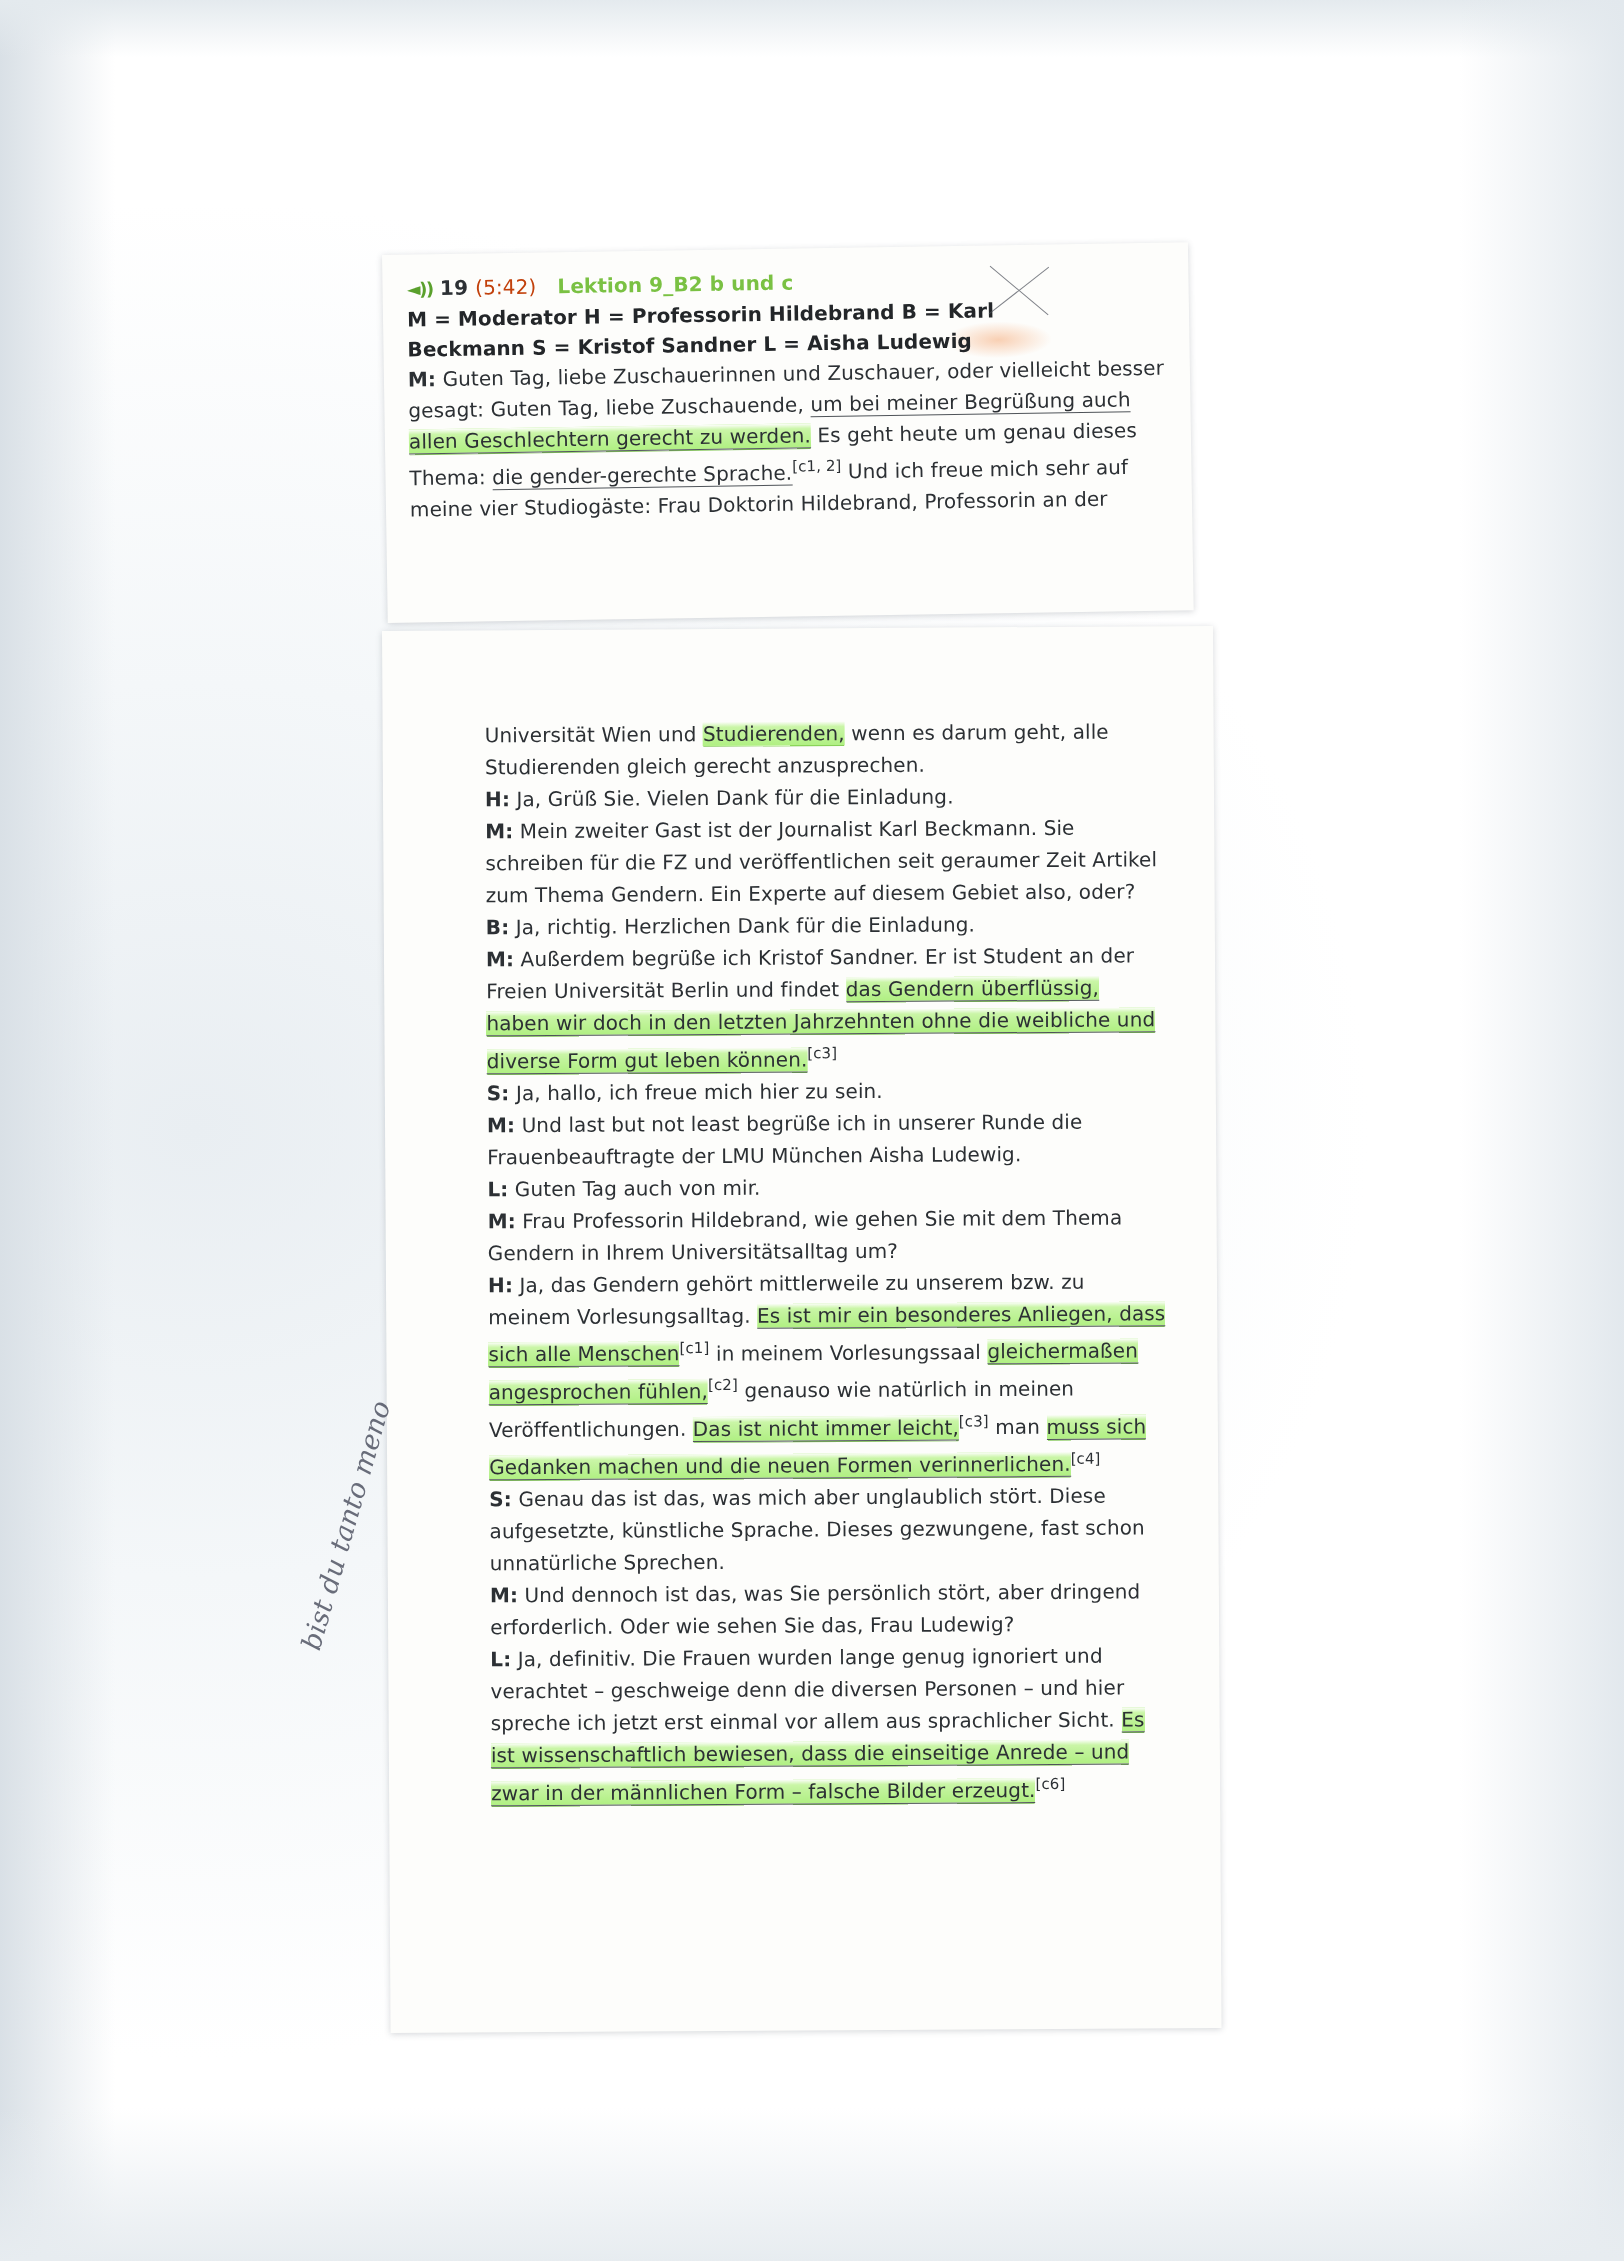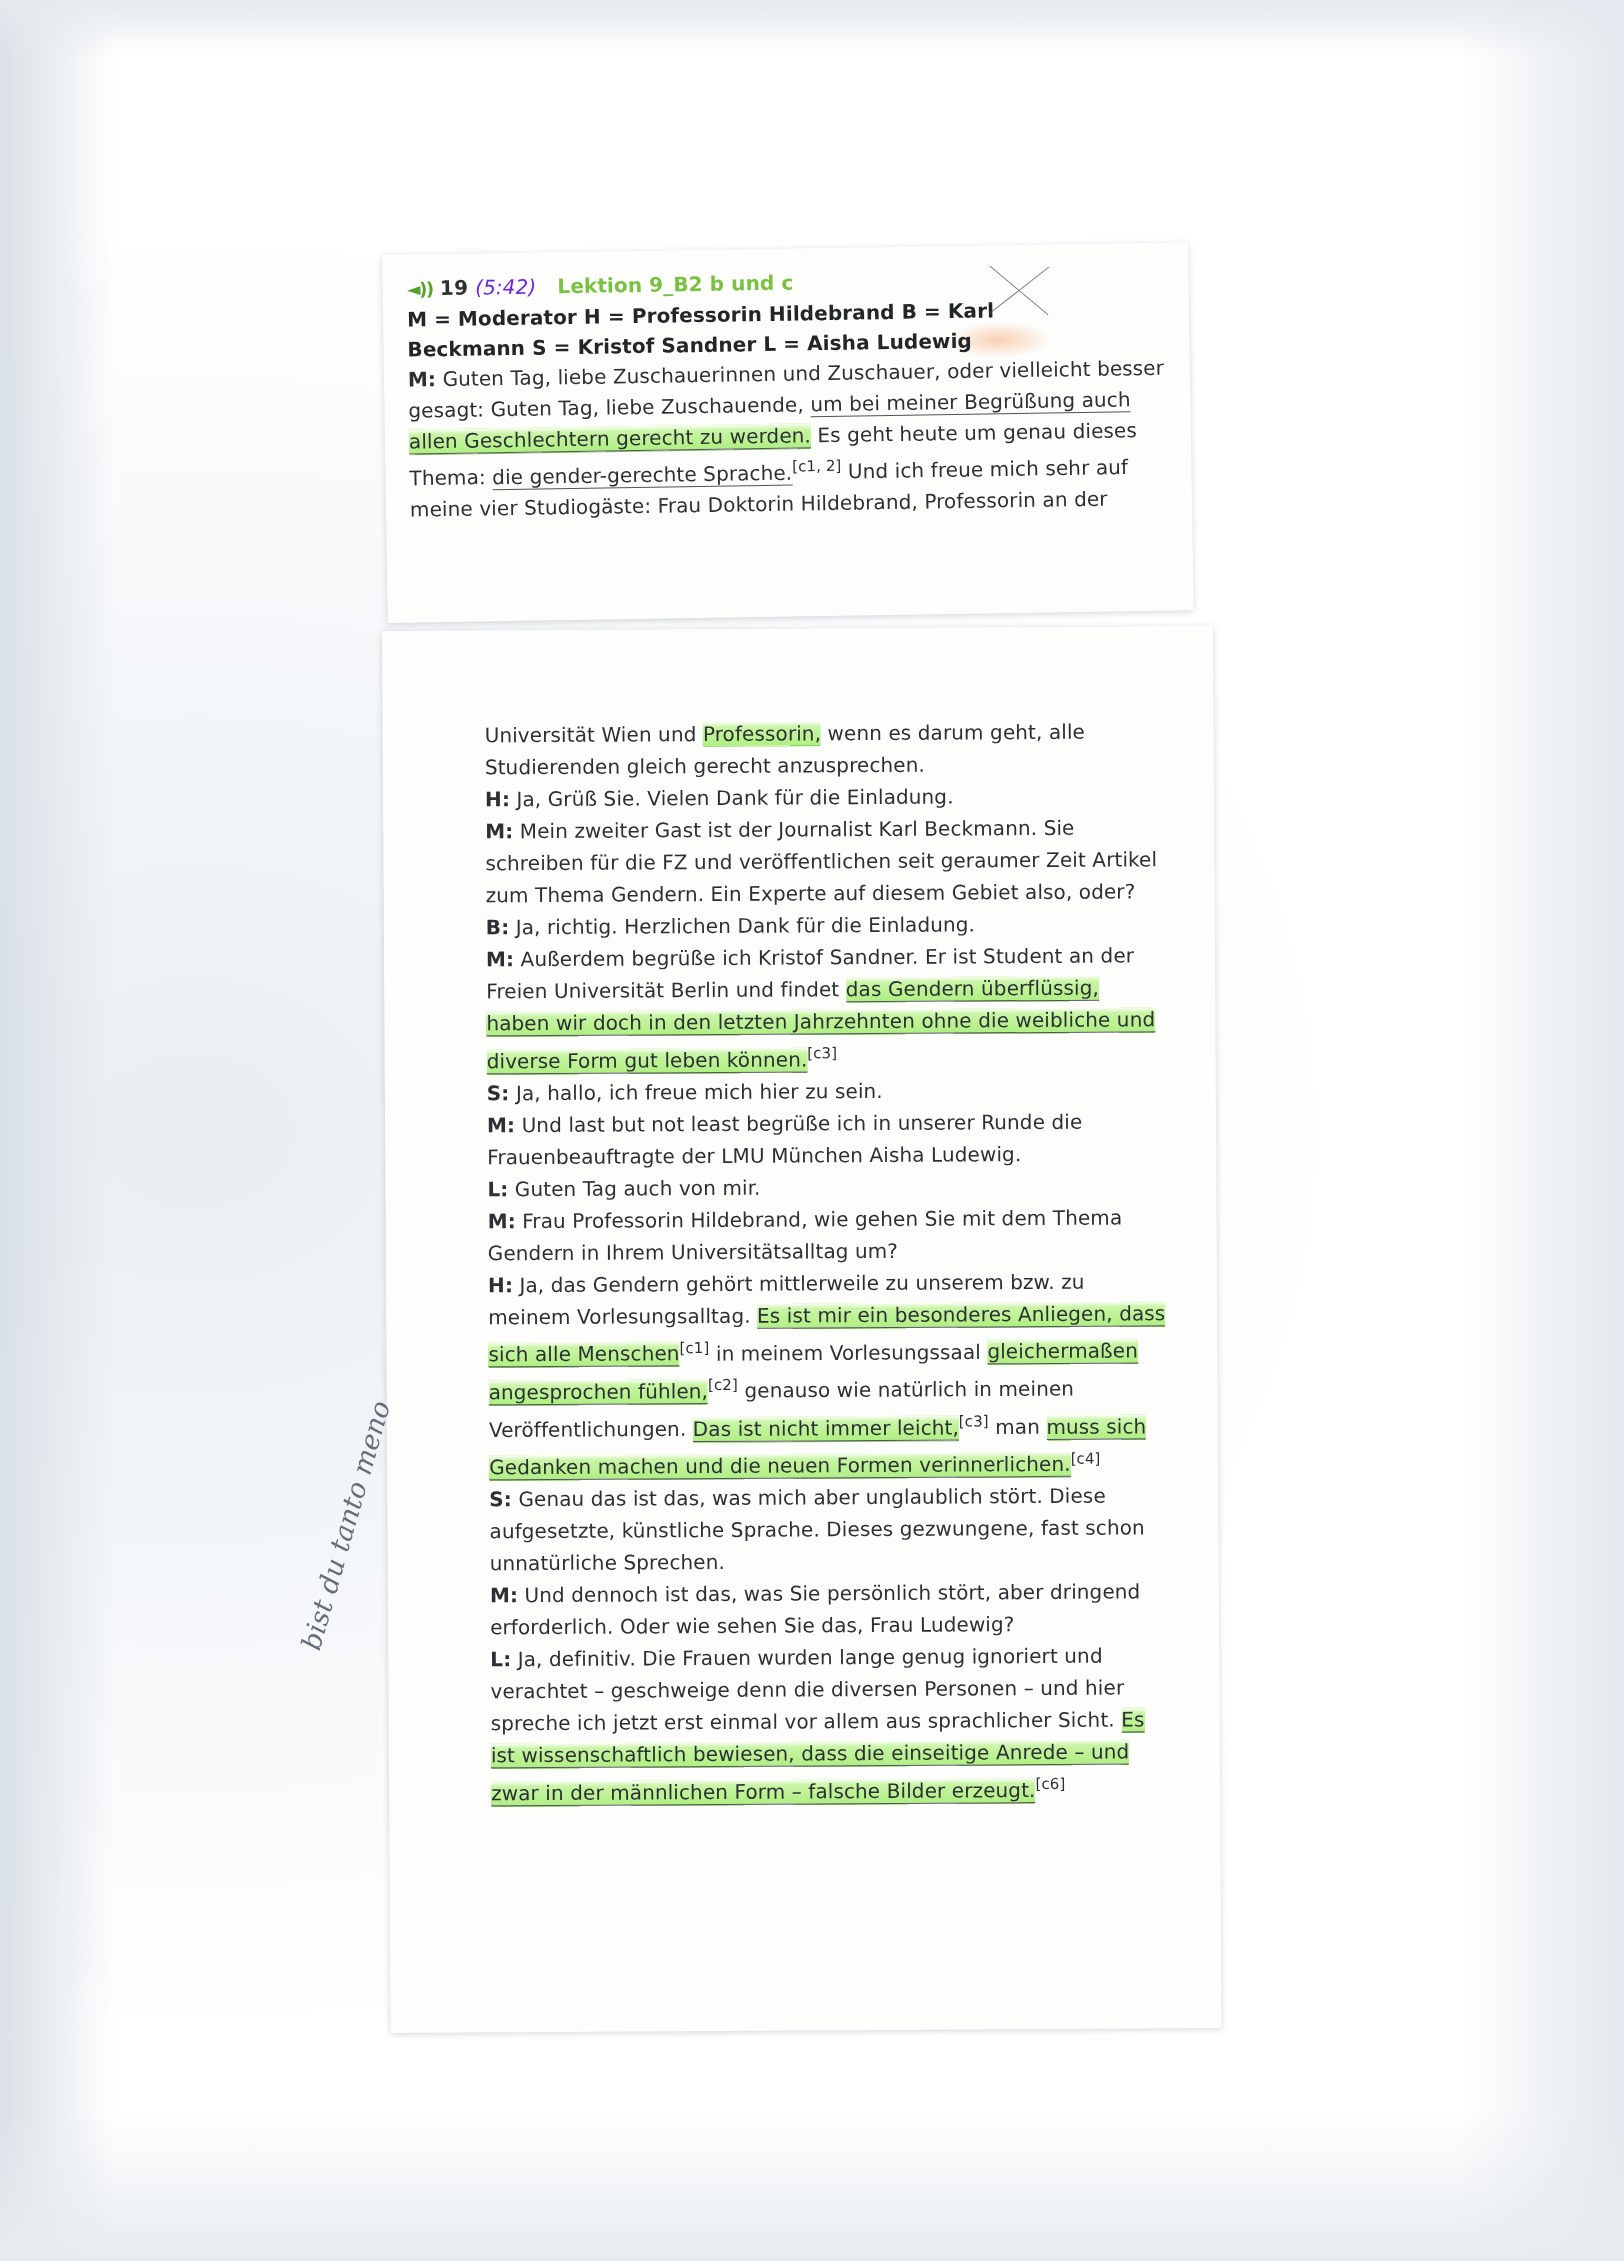--- a/index.html
+++ b/index.html
@@ -91,23 +91,22 @@
     font-weight: bold;
     color: #2c3034;
     text-align: center;
   }
   .speaker-icon {
     color: #5aa02c;
     font-size: 18px;
     letter-spacing: -1.3px;
   }
   .dur {
-    color: #6d28d9;
+    color: #c2410c;
     font-weight: normal;
-    font-style: italic;
   }
   .lek {
     color: #7ac143;
     font-weight: bold;
   }
   .roles {
     font-weight: bold;
     font-size: 20px;
     line-height: 30px;
     color: #232629;
@@ -211,21 +210,21 @@
 </div>
 
 <div class="pen-x">
   <span></span>
     <span></span>
 </div>
 
 <div class="strip" id="strip-bottom">
   <div class="strip-inner">
     <div class="body-text" id="body-text">
-        <p><span>Universität Wien und </span><span class="hl">Professorin,</span><span> wenn es darum geht, alle Studierenden gleich gerecht anzusprechen.</span></p>
+        <p><span>Universität Wien und </span><span class="hl">Studierenden,</span><span> wenn es darum geht, alle Studierenden gleich gerecht anzusprechen.</span></p>
         <p><span class="sp">H:</span><span> Ja, Grüß Sie. Vielen Dank für die Einladung.</span></p>
         <p><span class="sp">M:</span><span> Mein zweiter Gast ist der Journalist Karl Beckmann. Sie schreiben für die FZ und veröffentlichen seit geraumer Zeit Artikel zum Thema Gendern. Ein Experte auf diesem Gebiet also, oder?</span></p>
         <p><span class="sp">B:</span><span> Ja, richtig. Herzlichen Dank für die Einladung.</span></p>
         <p><span class="sp">M:</span><span> Außerdem begrüße ich Kristof Sandner. Er ist Student an der Freien Universität Berlin und findet </span><span class="hl ul">das Gendern überflüssig, haben wir doch in den letzten Jahrzehnten ohne die weibliche und diverse Form gut leben können.</span><span class="sup">[c3]</span></p>
         <p><span class="sp">S:</span><span> Ja, hallo, ich freue mich hier zu sein.</span></p>
         <p><span class="sp">M:</span><span> Und last but not least begrüße ich in unserer Runde die Frauenbeauftragte der LMU München Aisha Ludewig.</span></p>
         <p><span class="sp">L:</span><span> Guten Tag auch von mir.</span></p>
         <p><span class="sp">M:</span><span> Frau Professorin Hildebrand, wie gehen Sie mit dem Thema Gendern in Ihrem Universitätsalltag um?</span></p>
         <p><span class="sp">H:</span><span> Ja, das Gendern gehört mittlerweile zu unserem bzw. zu meinem Vorlesungsalltag. </span><span class="hl ul">Es ist mir ein besonderes Anliegen, dass sich alle Menschen</span><span class="sup">[c1]</span><span> in meinem Vorlesungssaal </span><span class="hl ul">gleichermaßen angesprochen fühlen,</span><span class="sup">[c2]</span><span> genauso wie natürlich in meinen Veröffentlichungen. </span><span class="hl ul">Das ist nicht immer leicht,</span><span class="sup">[c3]</span><span> man </span><span class="hl ul">muss sich Gedanken machen und die neuen Formen verinnerlichen.</span><span class="sup">[c4]</span></p>
         <p><span class="sp">S:</span><span> Genau das ist das, was mich aber unglaublich stört. Diese aufgesetzte, künstliche Sprache. Dieses gezwungene, fast schon unnatürliche Sprechen.</span></p>

